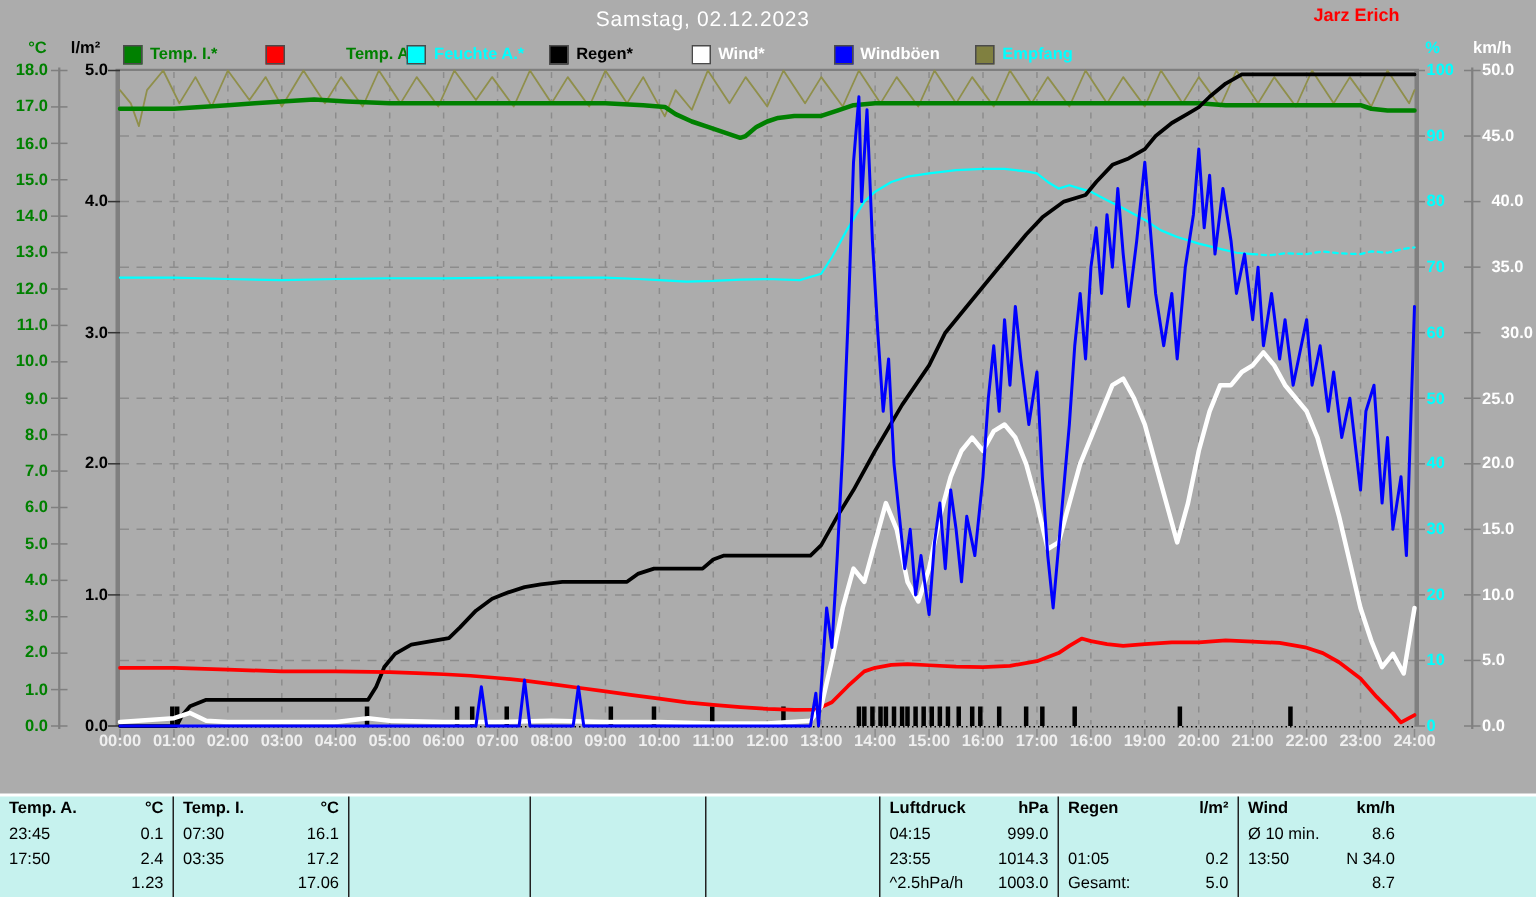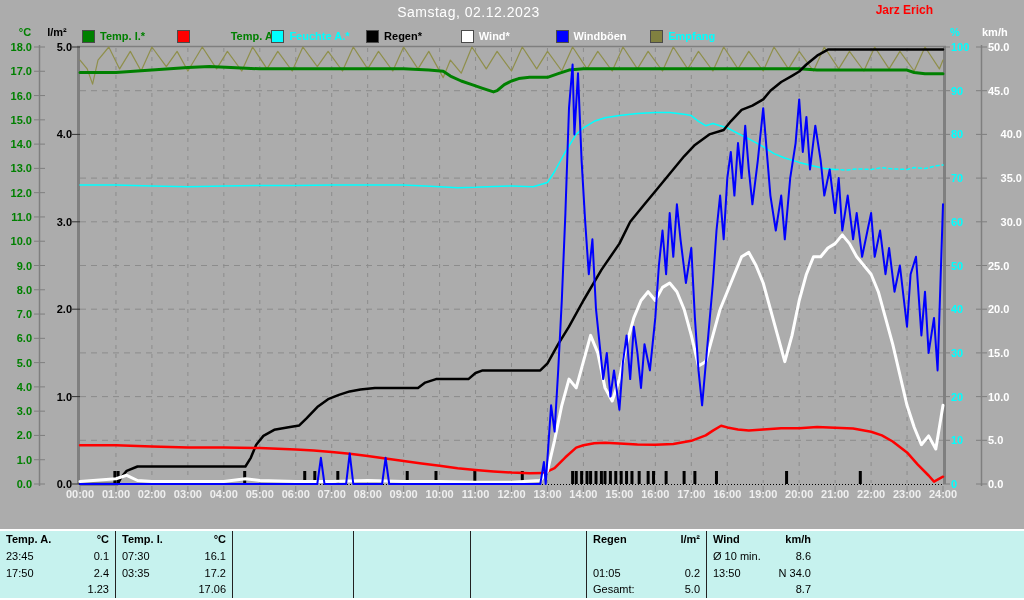--- a/index.html
+++ b/index.html
@@ -253,22 +253,22 @@
       <div class="abs ylab" style="left:951px;width:30px;text-align:left;color:#00FFFF;top:171.1px;">70</div>
       <div class="abs ylab" style="left:951px;width:30px;text-align:left;color:#00FFFF;top:214.8px;">60</div>
       <div class="abs ylab" style="left:951px;width:30px;text-align:left;color:#00FFFF;top:258.5px;">50</div>
       <div class="abs ylab" style="left:951px;width:30px;text-align:left;color:#00FFFF;top:302.2px;">40</div>
       <div class="abs ylab" style="left:951px;width:30px;text-align:left;color:#00FFFF;top:345.9px;">30</div>
       <div class="abs ylab" style="left:951px;width:30px;text-align:left;color:#00FFFF;top:389.6px;">20</div>
       <div class="abs ylab" style="left:951px;width:30px;text-align:left;color:#00FFFF;top:433.3px;">10</div>
       <div class="abs ylab" style="left:951px;width:30px;text-align:left;color:#00FFFF;top:477.0px;">0</div>
       <div class="abs ylab" style="left:988px;width:34px;text-align:left;color:#FFFFFF;top:40.0px;">50.0</div>
       <div class="abs ylab" style="left:988px;width:34px;text-align:left;color:#FFFFFF;top:83.7px;">45.0</div>
-      <div class="abs ylab" style="left:988px;width:34px;text-align:right;color:#FFFFFF;top:127.4px;">40.0</div>
-      <div class="abs ylab" style="left:988px;width:34px;text-align:right;color:#FFFFFF;top:171.1px;">35.0</div>
+      <div class="abs ylab" style="left:988px;width:34px;text-align:center;color:#FFFFFF;top:127.4px;">40.0</div>
+      <div class="abs ylab" style="left:988px;width:34px;text-align:center;color:#FFFFFF;top:171.1px;">35.0</div>
       <div class="abs ylab" style="left:988px;width:34px;text-align:right;color:#FFFFFF;top:214.8px;">30.0</div>
       <div class="abs ylab" style="left:988px;width:34px;text-align:left;color:#FFFFFF;top:258.5px;">25.0</div>
       <div class="abs ylab" style="left:988px;width:34px;text-align:left;color:#FFFFFF;top:302.2px;">20.0</div>
       <div class="abs ylab" style="left:988px;width:34px;text-align:left;color:#FFFFFF;top:345.9px;">15.0</div>
       <div class="abs ylab" style="left:988px;width:34px;text-align:left;color:#FFFFFF;top:389.6px;">10.0</div>
       <div class="abs ylab" style="left:988px;width:34px;text-align:left;color:#FFFFFF;top:433.3px;">5.0</div>
       <div class="abs ylab" style="left:988px;width:34px;text-align:left;color:#FFFFFF;top:477.0px;">0.0</div>
       <div class="abs xlab" style="left:58.0px;top:488px;color:#EFEFEF;">00:00</div>
       <div class="abs xlab" style="left:94.0px;top:488px;color:#EFEFEF;">01:00</div>
       <div class="abs xlab" style="left:129.9px;top:488px;color:#EFEFEF;">02:00</div>
@@ -397,20 +397,38 @@
           </div>
           <div class="trow">
             <span class="l"></span>
             <span class="r"></span>
           </div>
           <div class="trow">
             <span class="l"></span>
             <span class="r"></span>
           </div>
         </div>
+        <div class="tcol" style="width: 119px;">
+          <div class="trow thead">
+            <span class="l">Luftdruck</span>
+            <span class="r">hPa</span>
+          </div>
+          <div class="trow">
+            <span class="l">04:15</span>
+            <span class="r">999.0</span>
+          </div>
+          <div class="trow">
+            <span class="l">23:55</span>
+            <span class="r">1014.3</span>
+          </div>
+          <div class="trow">
+            <span class="l">^2.5hPa/h</span>
+            <span class="r">1003.0</span>
+          </div>
+        </div>
         <div class="tcol" style="width: 120px;">
           <div class="trow thead">
             <span class="l">Regen</span>
             <span class="r">l/m²</span>
           </div>
           <div class="trow">
             <span class="l"></span>
             <span class="r"></span>
           </div>
           <div class="trow">

